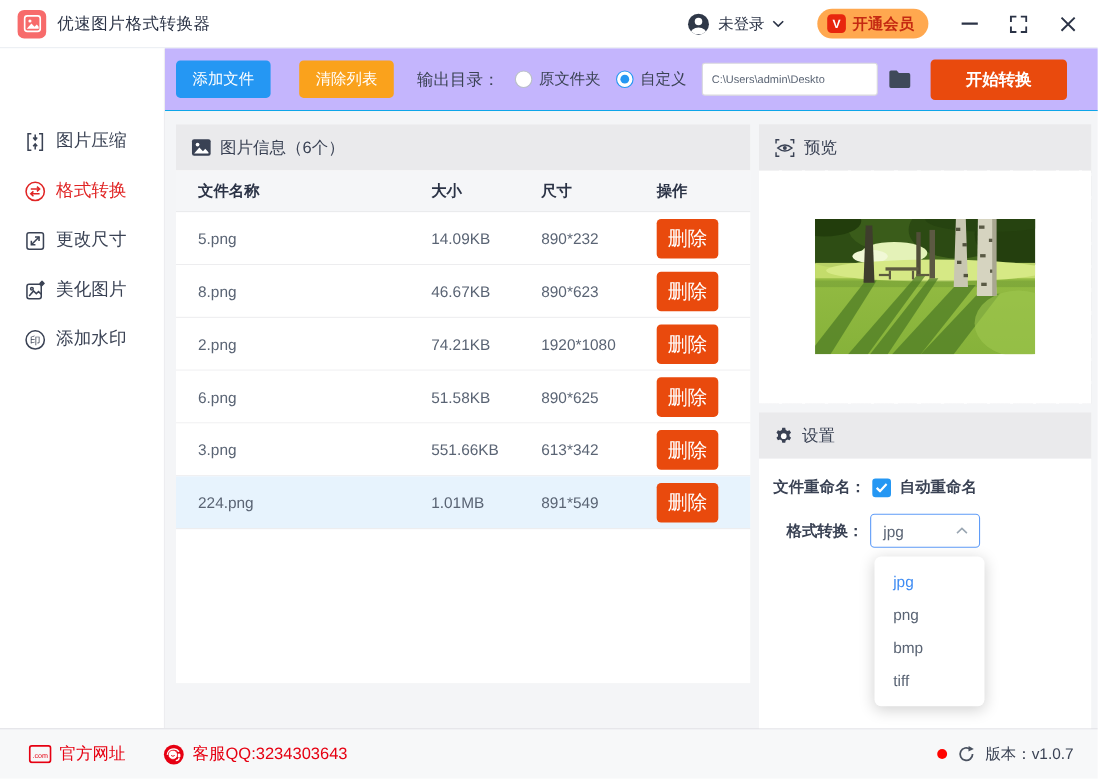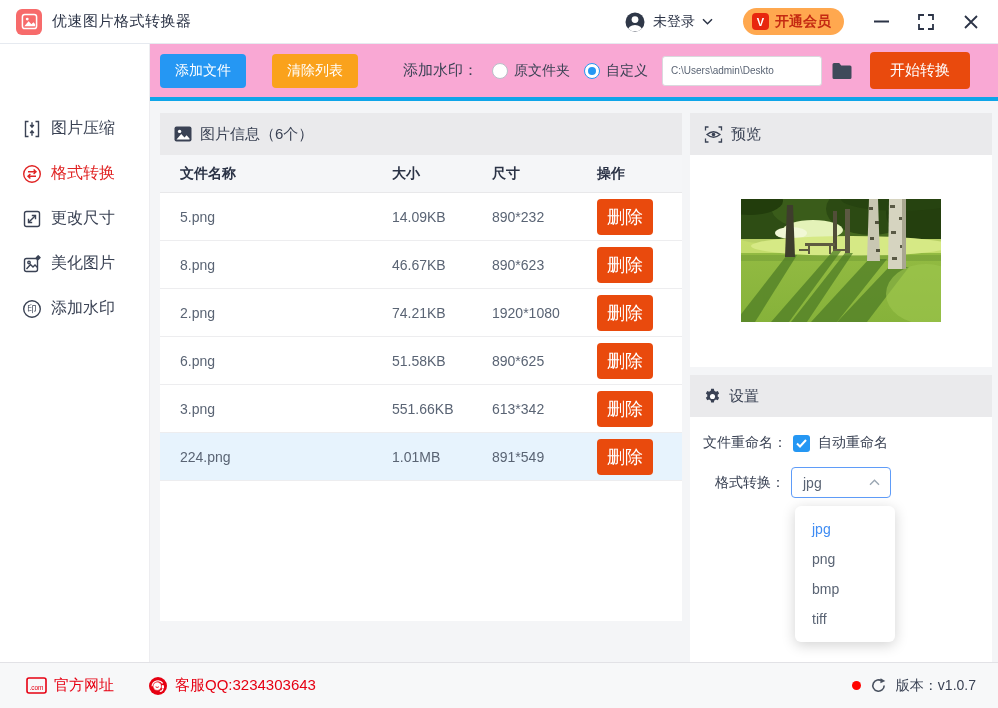--- a/index.html
+++ b/index.html
@@ -32,37 +32,37 @@
 
   
   .main{flex:1;display:flex;min-height:0;}
   .sidebar{flex:0 0 150px;background:#fff;border-right:1px solid #ededf0;padding-top:62px;}
   .side-item{height:45px;display:flex;align-items:center;gap:9px;padding-left:22px;
              font-size:16px;color:var(--mid);cursor:pointer;}
   .side-item svg{flex:0 0 20px;}
   .side-item.active{color:var(--active-red);}
 
   .content-col{flex:1;display:flex;flex-direction:column;min-width:0;}
-  .toolbar{height:57px;flex:0 0 57px;background:#f9a8d4;border-bottom:4px solid #0ea5e9;
+  .toolbar{height:57px;flex:0 0 57px;background:#c4b5fd;border-bottom:1px solid #0ea5e9;
            display:flex;align-items:center;padding:0 28px 0 10px;}
   .btn{border:none;border-radius:4px;color:#fff;font-size:14px;padding:8px 15px;cursor:pointer;
        font-family:inherit;}
   .btn-add{background:var(--blue);}
   .btn-clear{background:var(--orange);margin-left:26px;}
   .out-group{margin-left:auto;display:flex;align-items:center;}
   .out-label{font-size:15px;color:var(--mid);}
   .radio-opt{display:flex;align-items:center;gap:6px;margin-left:14px;cursor:pointer;}
   .radio{width:16px;height:16px;border-radius:50%;border:1px solid #b9bfc8;background:#fff;
          display:flex;align-items:center;justify-content:center;}
   .radio.checked{border:1.5px solid var(--blue);}
   .radio.checked::after{content:"";width:8px;height:8px;border-radius:50%;background:var(--blue);}
   .path-input{width:160px;height:30px;border:1px solid #d9d9dd;border-radius:3px;margin-left:14px;
               padding:0 8px;font-size:10px;color:var(--gray);font-family:inherit;outline:none;}
   .folder-btn{margin-left:9px;cursor:pointer;display:flex;align-items:center;}
-  .btn-start{background:var(--cta);font-size:15px;font-weight:normal;padding:9px 20px;margin-left:17px;}
+  .btn-start{background:var(--cta);font-size:15px;font-weight:bold;padding:9px 32px;margin-left:17px;}
 
   .content{flex:1;background:var(--content-bg);display:flex;padding:12px 8px 0 10px;gap:8px;min-height:0;}
 
   
   .table-card{flex:0 0 522px;height:508px;background:#fff;display:flex;flex-direction:column;}
   .panel-header{height:42px;flex:0 0 42px;background:var(--hdr-bg);display:flex;align-items:center;
                 gap:8px;padding:0 14px;font-size:15px;color:var(--mid);}
   .thead{height:38px;flex:0 0 38px;background:var(--thead-bg);display:flex;align-items:center;
          border-bottom:1px solid #e8e8ea;font-weight:bold;font-size:14px;color:var(--dark);}
   .c0{flex:0 0 232px;padding-left:20px;}
@@ -79,21 +79,21 @@
   .right-panel{flex:0 0 302px;display:flex;flex-direction:column;}
   .checker{height:212px;flex:0 0 212px;background-color:#fff;
     background-image:repeating-linear-gradient(90deg,#e3e3e5 0 18px,#fff 18px 21px),
                      repeating-linear-gradient(0deg,#e3e3e5 0 18px,#fff 18px 21px);
     background-blend-mode:lighten;}
   .preview-img{display:block;margin:44px auto 0;width:200px;height:123px;}
   .gap8{height:8px;flex:0 0 8px;}
   .settings-body{flex:1;background:#fff;position:relative;padding-top:17px;font-size:14px;}
   .set-row{display:flex;align-items:center;margin-left:13px;}
   .set-row + .set-row{margin-top:15px;}
-  .set-label{color:var(--mid);}
+  .set-label{color:var(--mid);font-weight:bold;}
   .checkbox{width:17px;height:17px;border-radius:3px;background:var(--blue);margin:0 8px 0 6px;
             display:flex;align-items:center;justify-content:center;cursor:pointer;}
   .fmt-label{margin-left:12px;color:var(--mid);}
   .select{width:100px;height:31px;border:1px solid #5f9cf8;border-radius:4px;background:#fff;
           display:flex;align-items:center;margin-left:6px;padding:0 10px 0 11px;cursor:pointer;
           color:var(--gray);}
   .select .chev{margin-left:auto;}
   .dropdown{position:absolute;left:105px;top:89px;width:100px;background:#fff;border-radius:6px;
             box-shadow:0 3px 14px rgba(0,0,0,.18);padding:8px 0;z-index:5;}
   .dd-item{height:30px;display:flex;align-items:center;padding-left:17px;color:var(--gray);
@@ -214,21 +214,21 @@
         <span>添加水印</span>
       </div>
     </div>
 
     <div class="content-col">
 
       <div class="toolbar">
         <button class="btn btn-add">添加文件</button>
         <button class="btn btn-clear">清除列表</button>
         <div class="out-group">
-          <span class="out-label">添加水印：</span>
+          <span class="out-label">输出目录：</span>
           <span class="radio-opt">
             <span class="radio"></span>
             <span>原文件夹</span>
           </span>
           <span class="radio-opt">
             <span class="radio checked"></span>
             <span>自定义</span>
           </span>
           <input class="path-input" type="text" value="C:\Users\admin\Deskto" style="">
           <span class="folder-btn">

